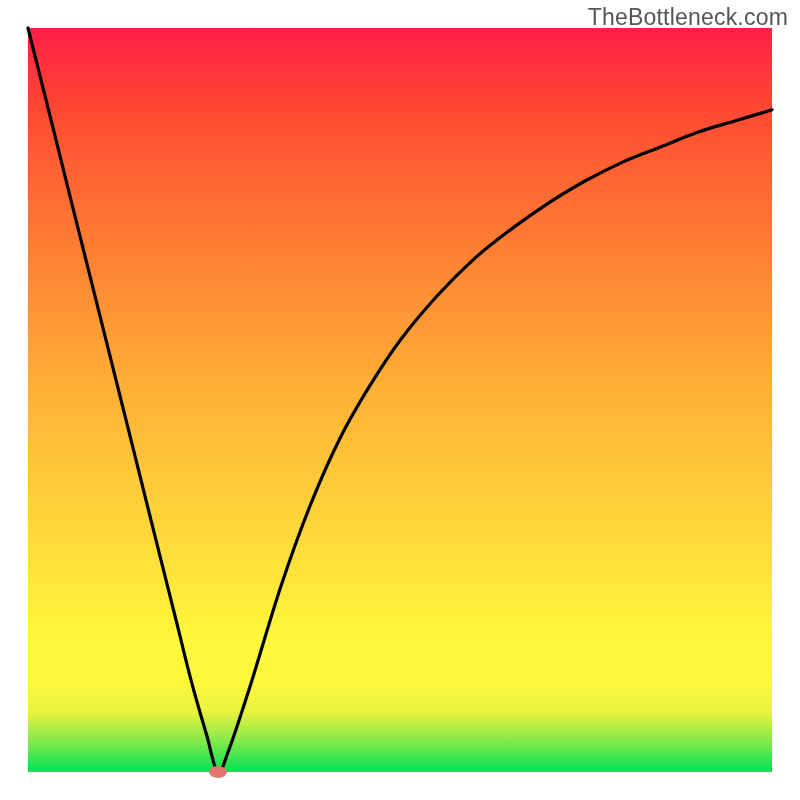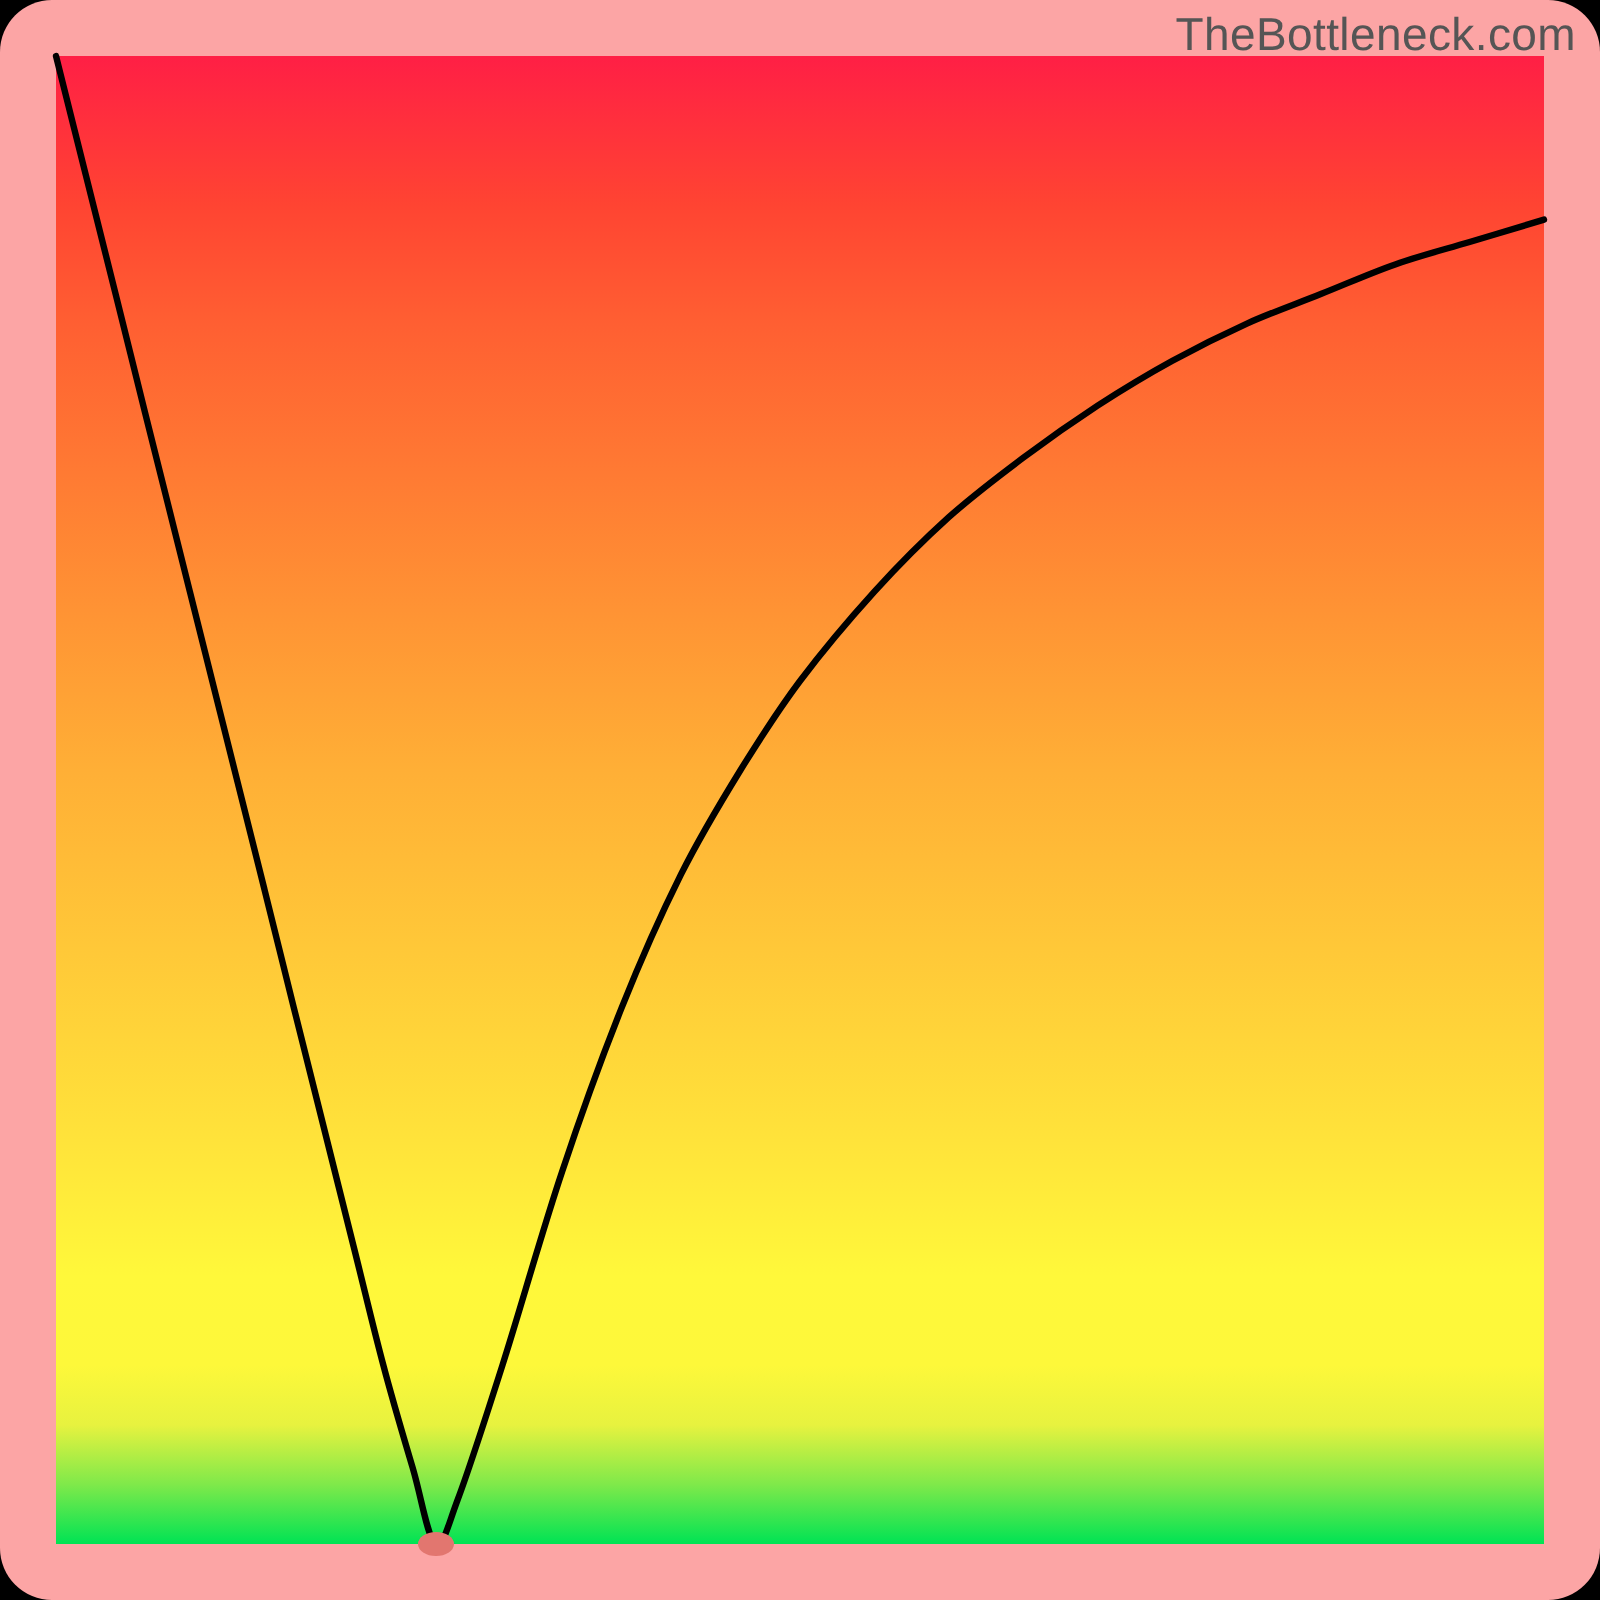--- a/index.html
+++ b/index.html
@@ -8,22 +8,21 @@
     width: 800px;
     height: 800px;
     overflow: hidden;
     background: #000;
     font-family: Arial, Helvetica, sans-serif;
   }
   .frame {
     position: relative;
     width: 800px;
     height: 800px;
-    background: #fca5a5;
-    border-radius: 26px;
+    background: #ffffff;
   }
   .plot {
     position: absolute;
     left: 28px;
     top: 28px;
     width: 744px;
     height: 744px;
     background: linear-gradient(to top,
       #00e354 0%,
       #7fe94a 4%,

